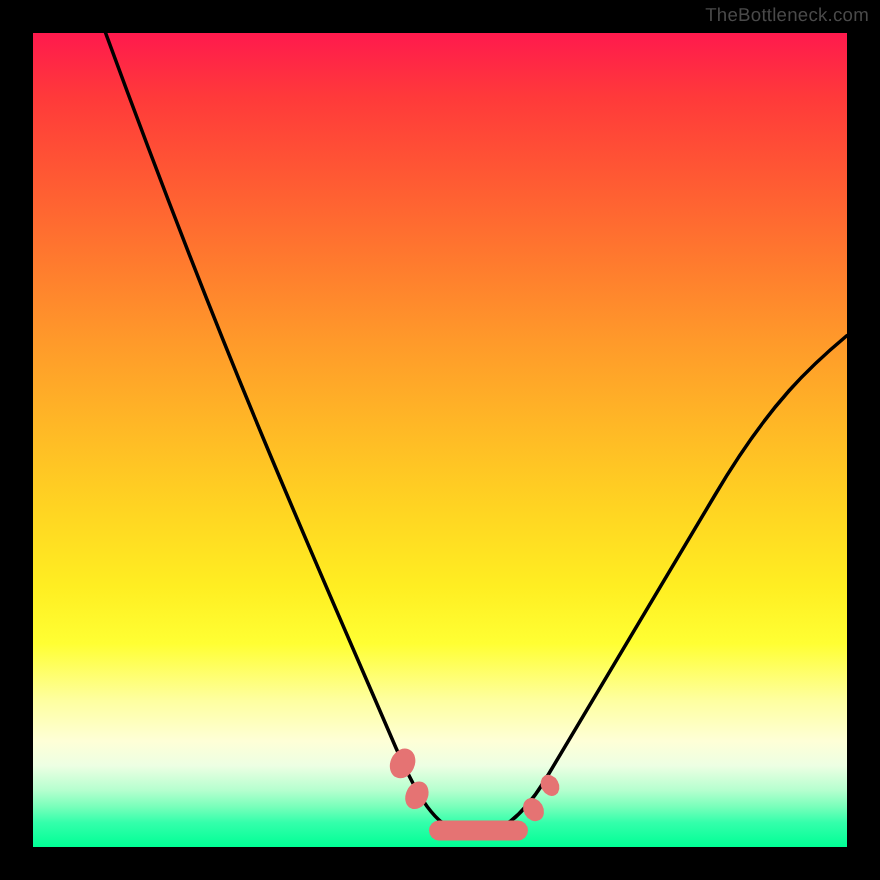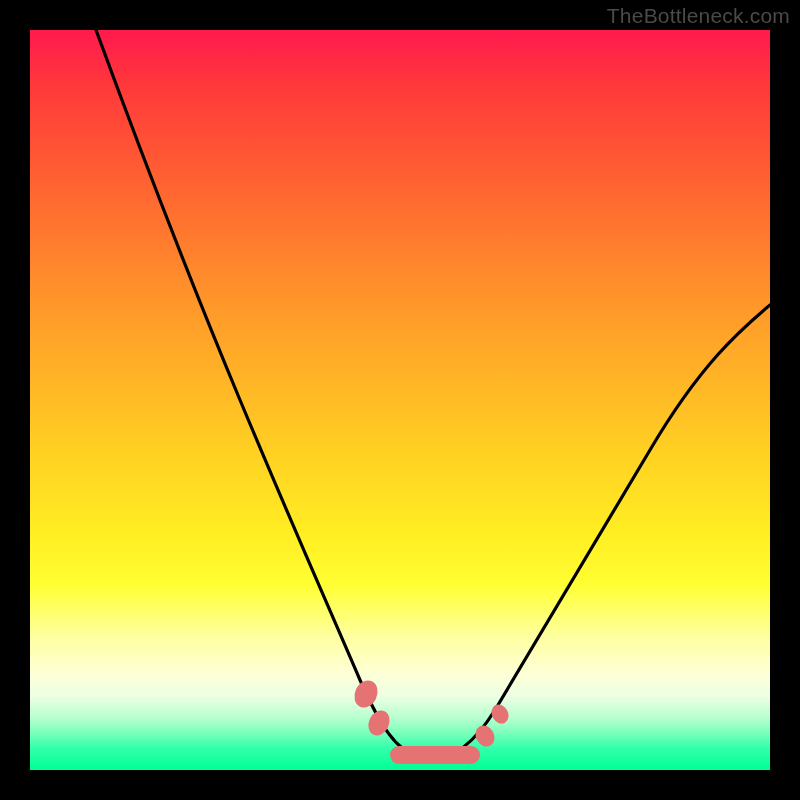--- a/index.html
+++ b/index.html
@@ -54,21 +54,21 @@
   .markers ellipse,
   .markers rect {
     fill: #e57373;
     stroke: none;
   }
   .watermark {
     position: absolute;
     top: 4px;
     right: 10px;
     font-family: Arial, Helvetica, sans-serif;
-    font-size: 21px;
+    font-size: 17px;
     font-weight: 400;
     color: #4a4a4a;
     letter-spacing: 0.2px;
   }
 </style>
 </head>
 <body>
 
 <div class="frame">
   <div class="plot-area">

